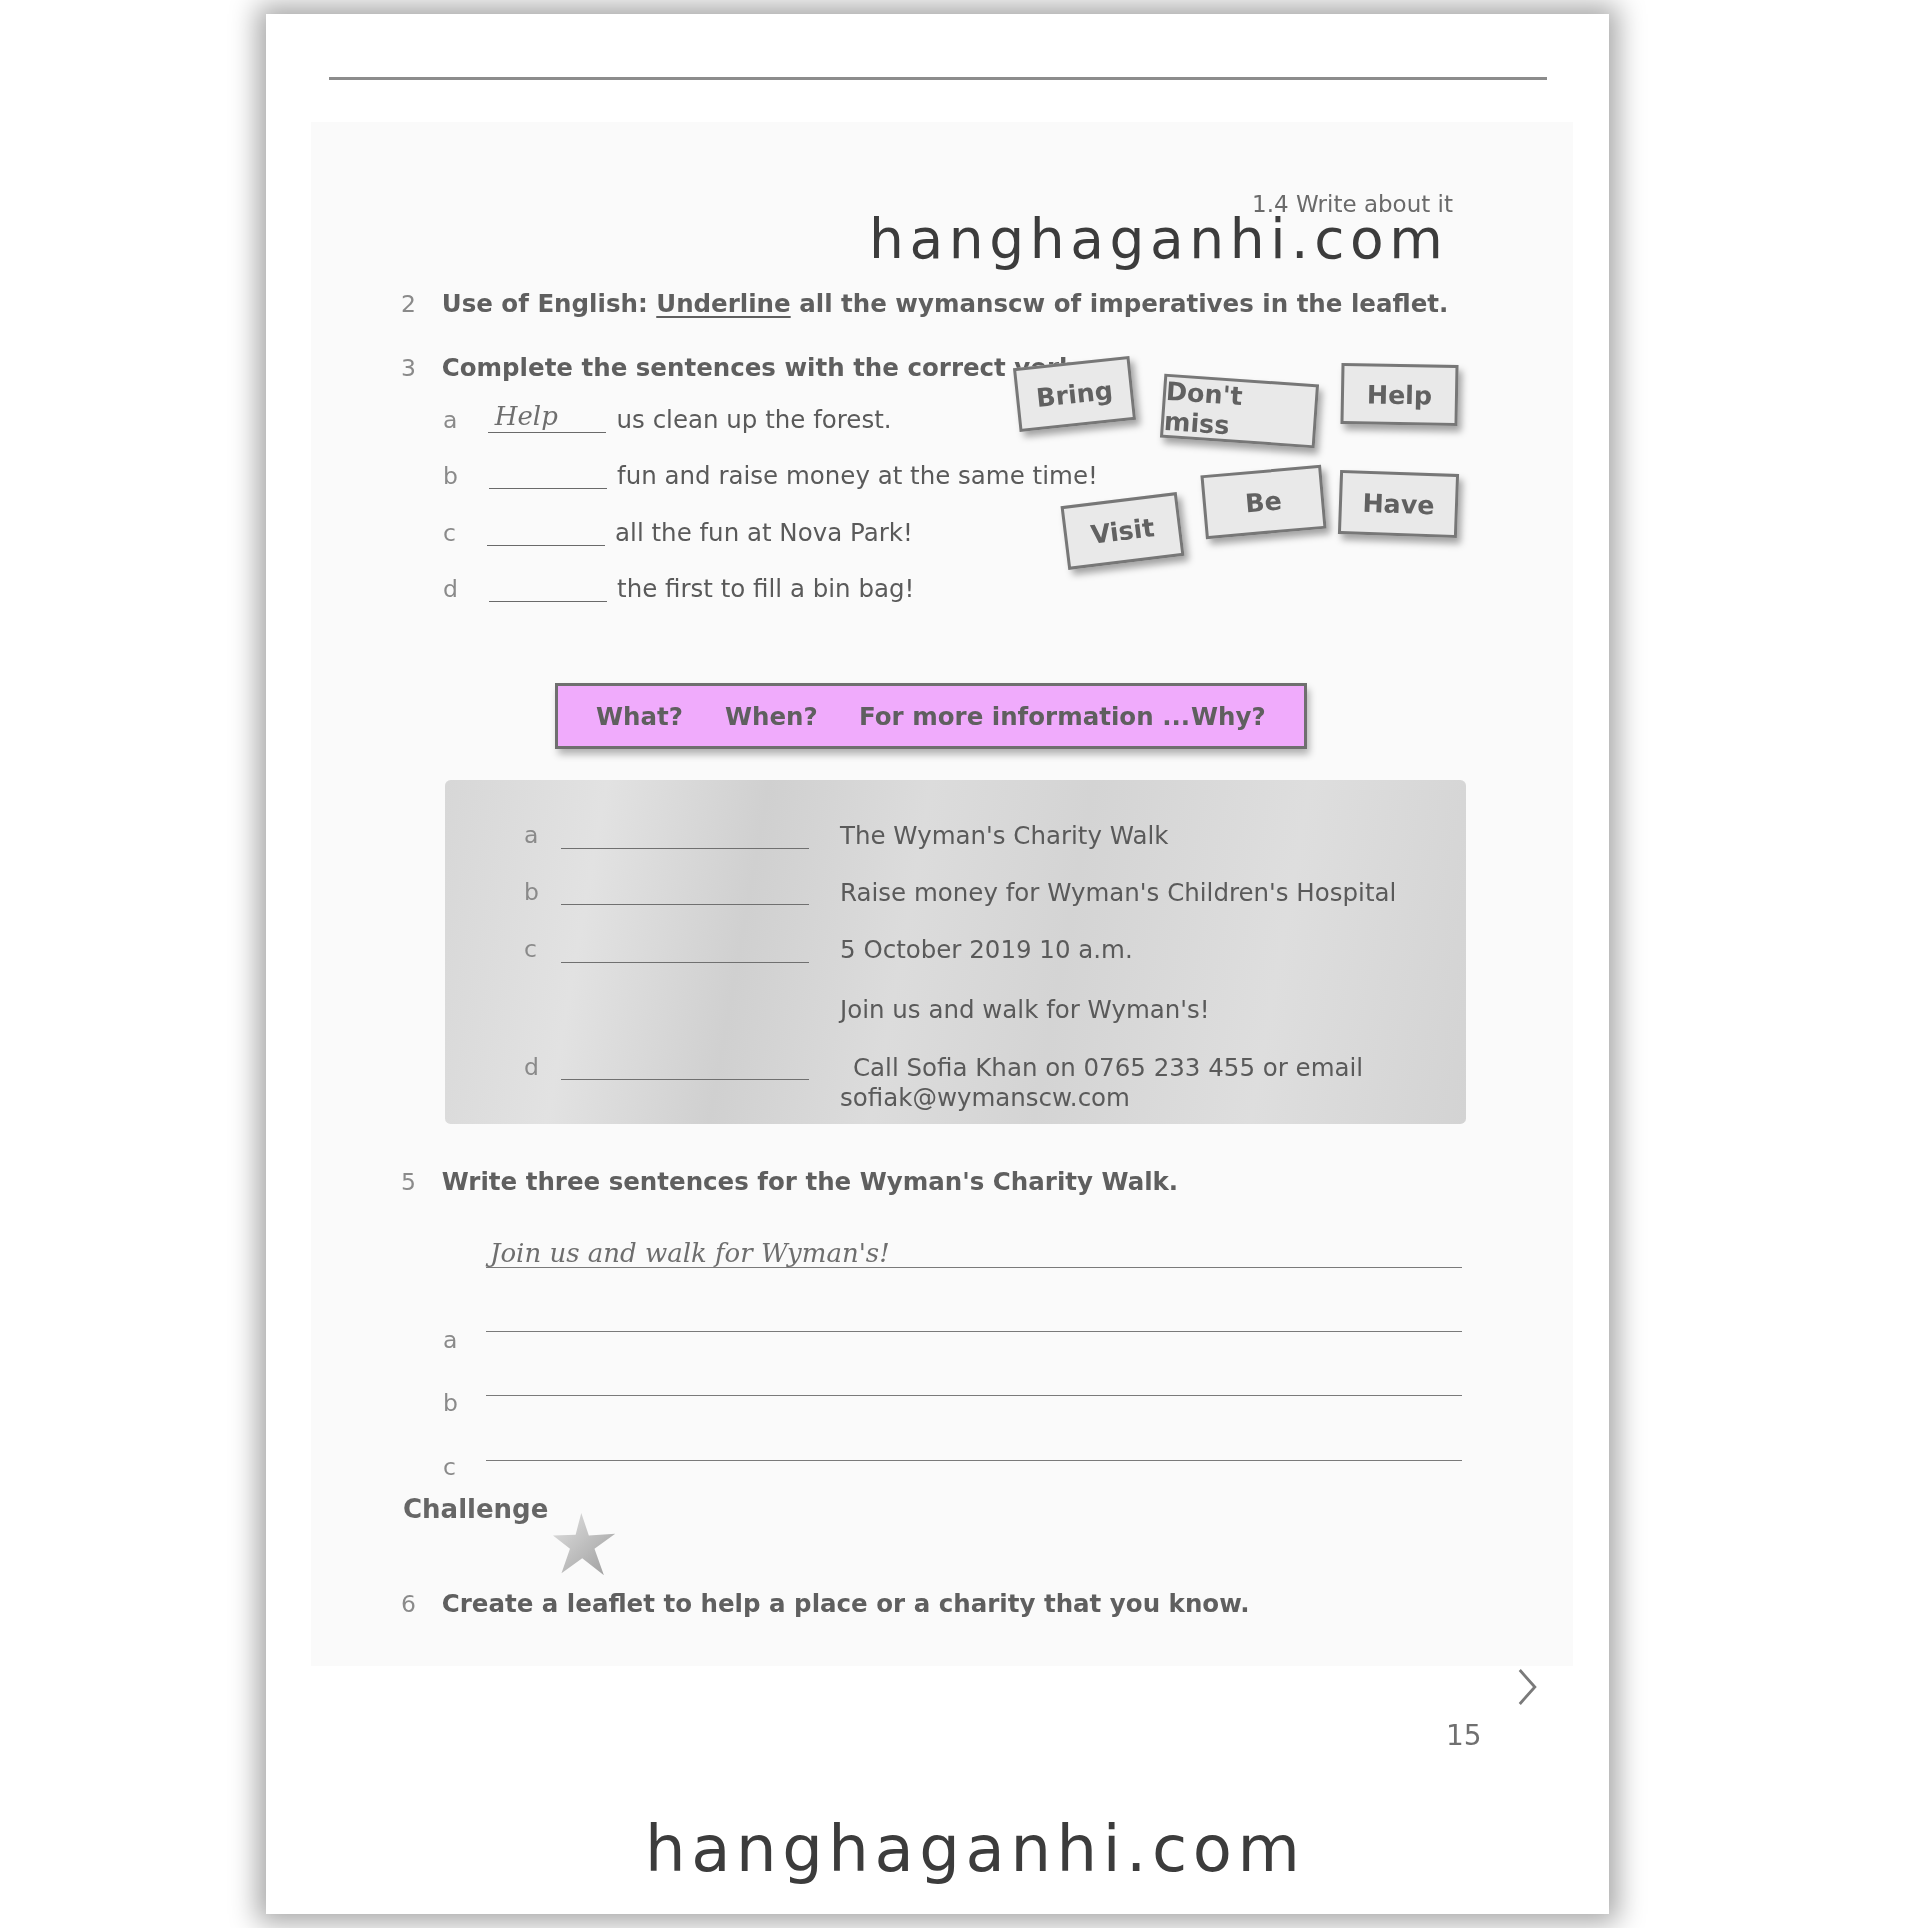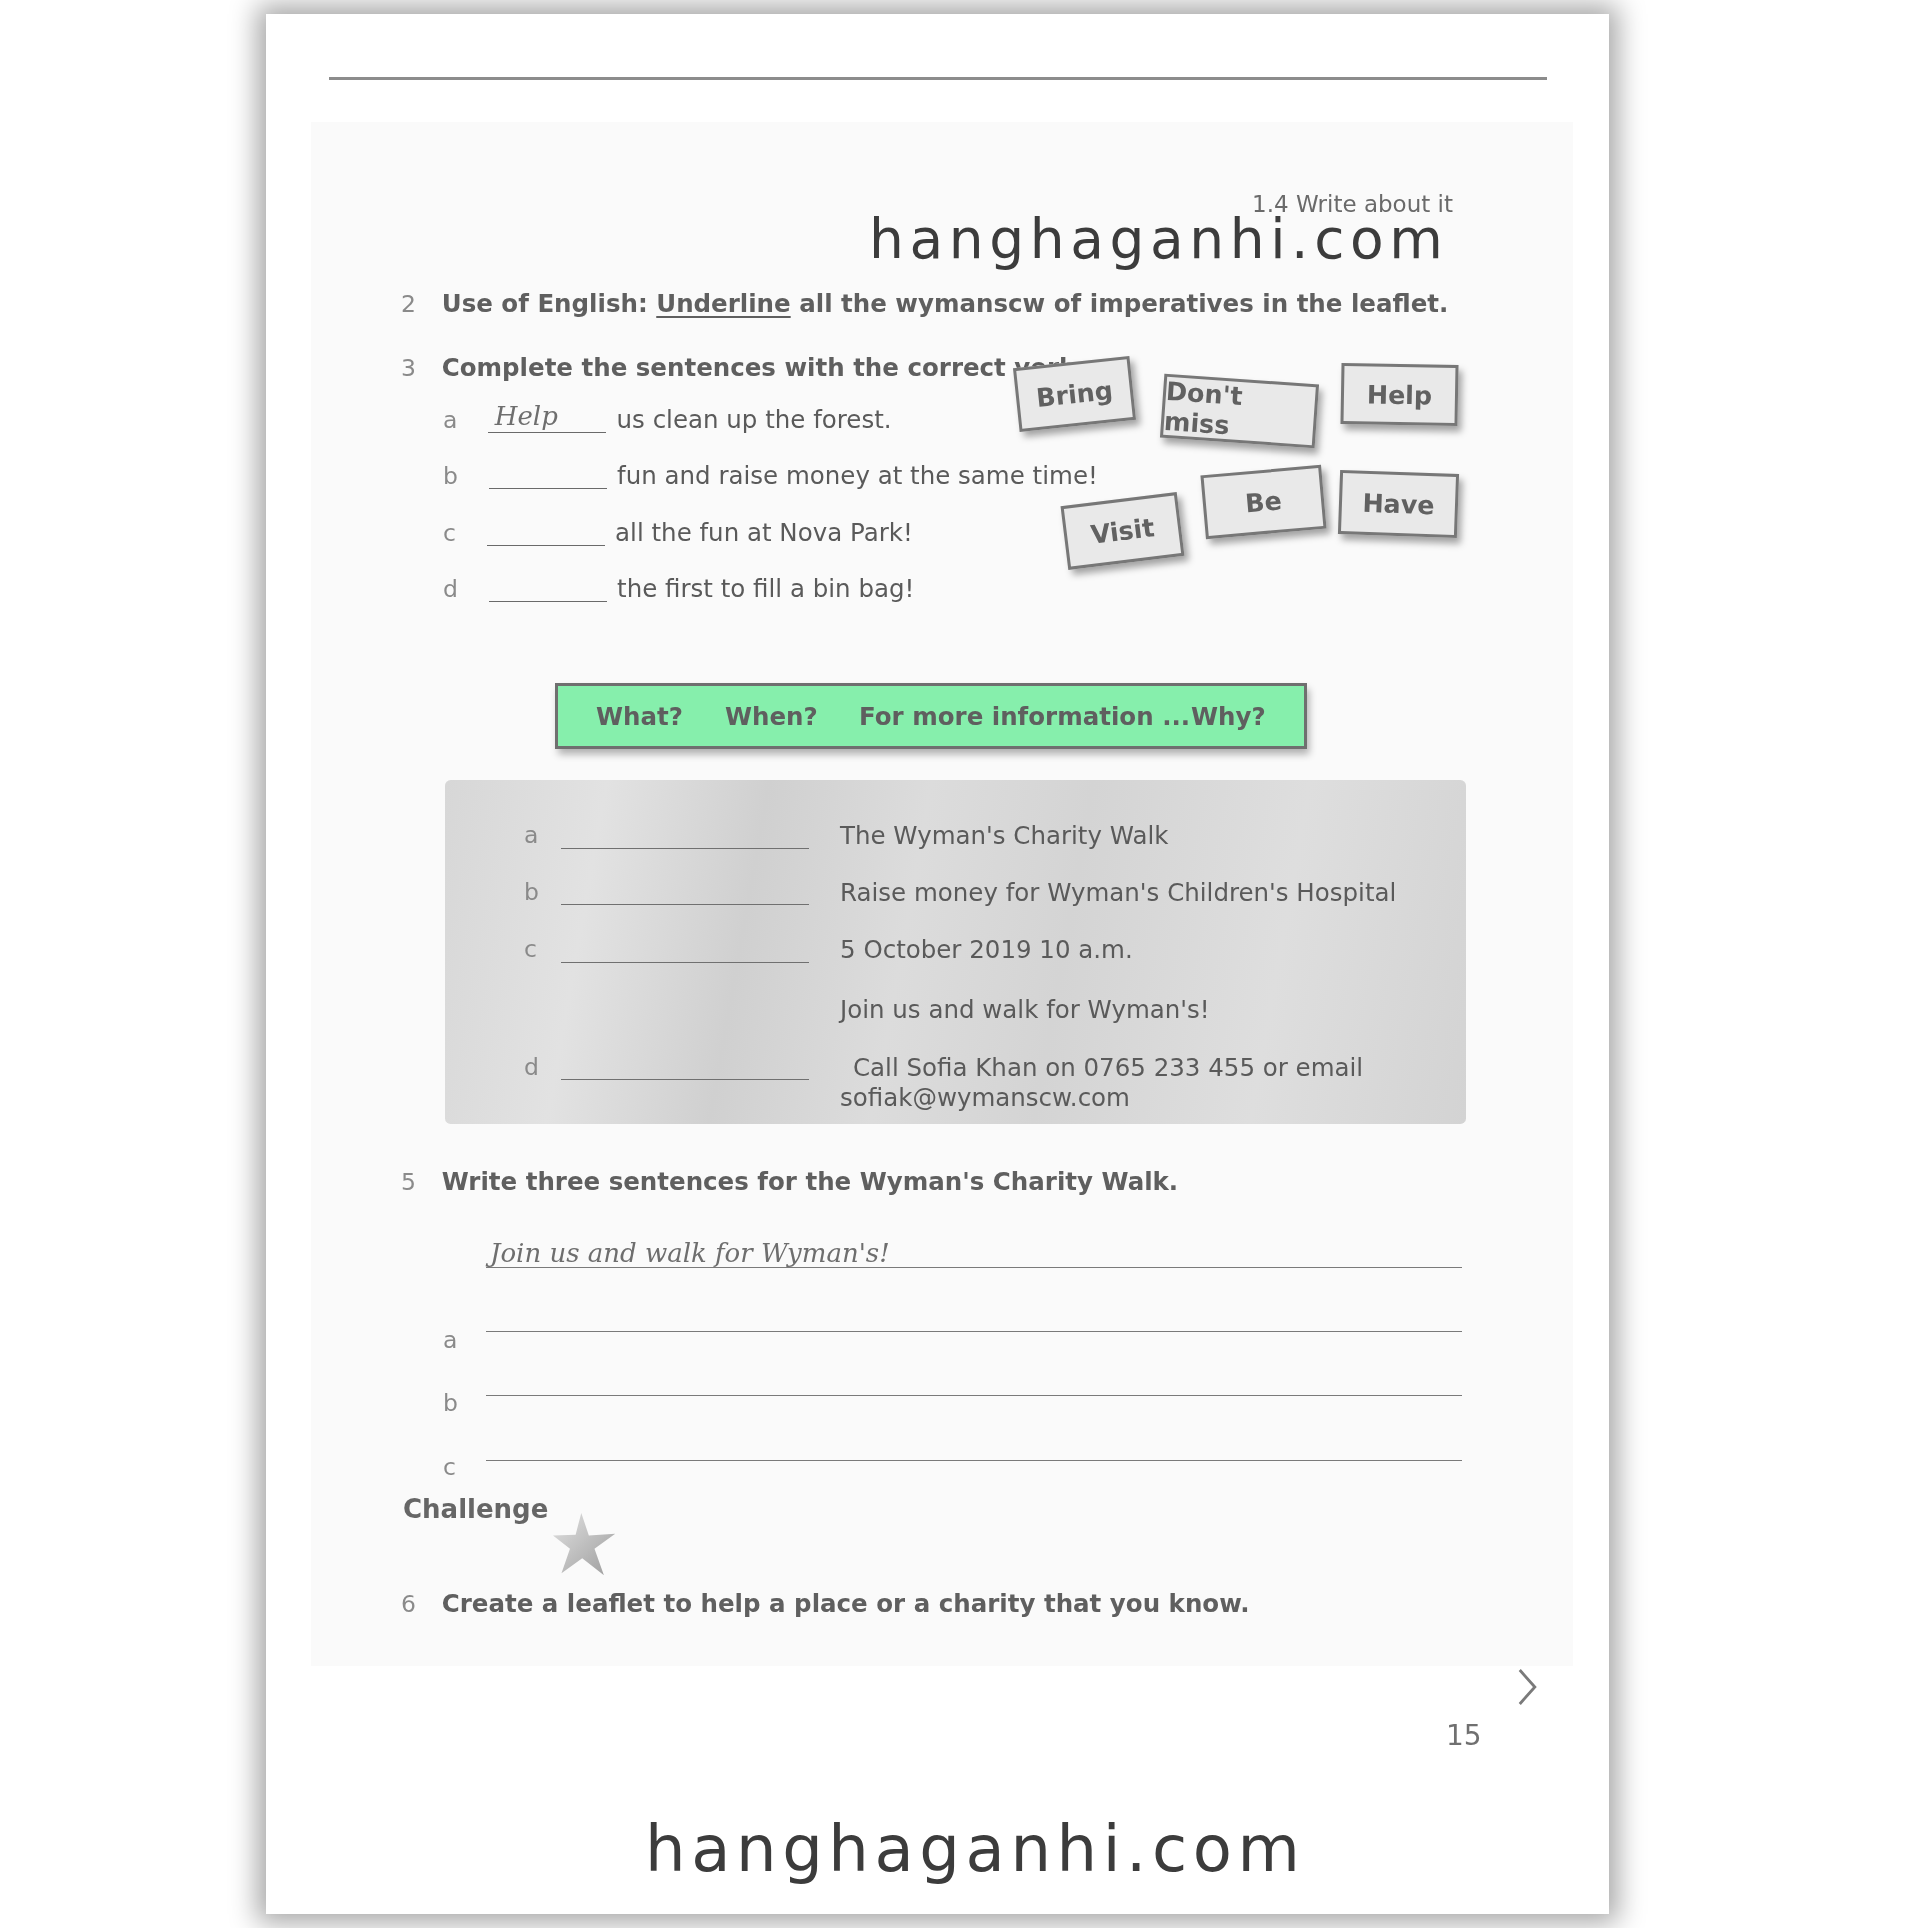--- a/index.html
+++ b/index.html
@@ -36,21 +36,21 @@
     font-size: 26px;
   }
   .card {
     position: absolute; background: #e9e9e9; border: 3.8px solid #777;
     box-shadow: 3.8px 5.6px 7.5px rgba(0,0,0,0.35);
     display: flex; align-items: center; justify-content: center;
     font-size: 25.4px; font-weight: bold; color: #616161;
   }
   .headings-box {
     position: absolute; left: 289px; top: 669px; width: 746px; height: 60px;
-    border: 3.8px solid #6f6f6f; background: #86efac;
+    border: 3.8px solid #6f6f6f; background: #f0abfc;
     box-shadow: 2.8px 5.6px 7.5px rgba(0,0,0,0.3);
     display: flex; align-items: center; gap: 0;
   }
   .heading-word { position: absolute; font-size: 24.5px; font-weight: bold; color: #5f5f5f; }
   .leaflet {
     position: absolute; left: 179px; top: 766px; width: 1021px; height: 344px;
     background: linear-gradient(100deg, #d7d7d7 0%, #e2e2e2 15%, #d0d0d0 30%, #dcdcdc 45%, #d4d4d4 60%, #dedede 80%, #d3d3d3 100%);
     border-radius: 5.6px;
     filter: blur(0px);
   }

